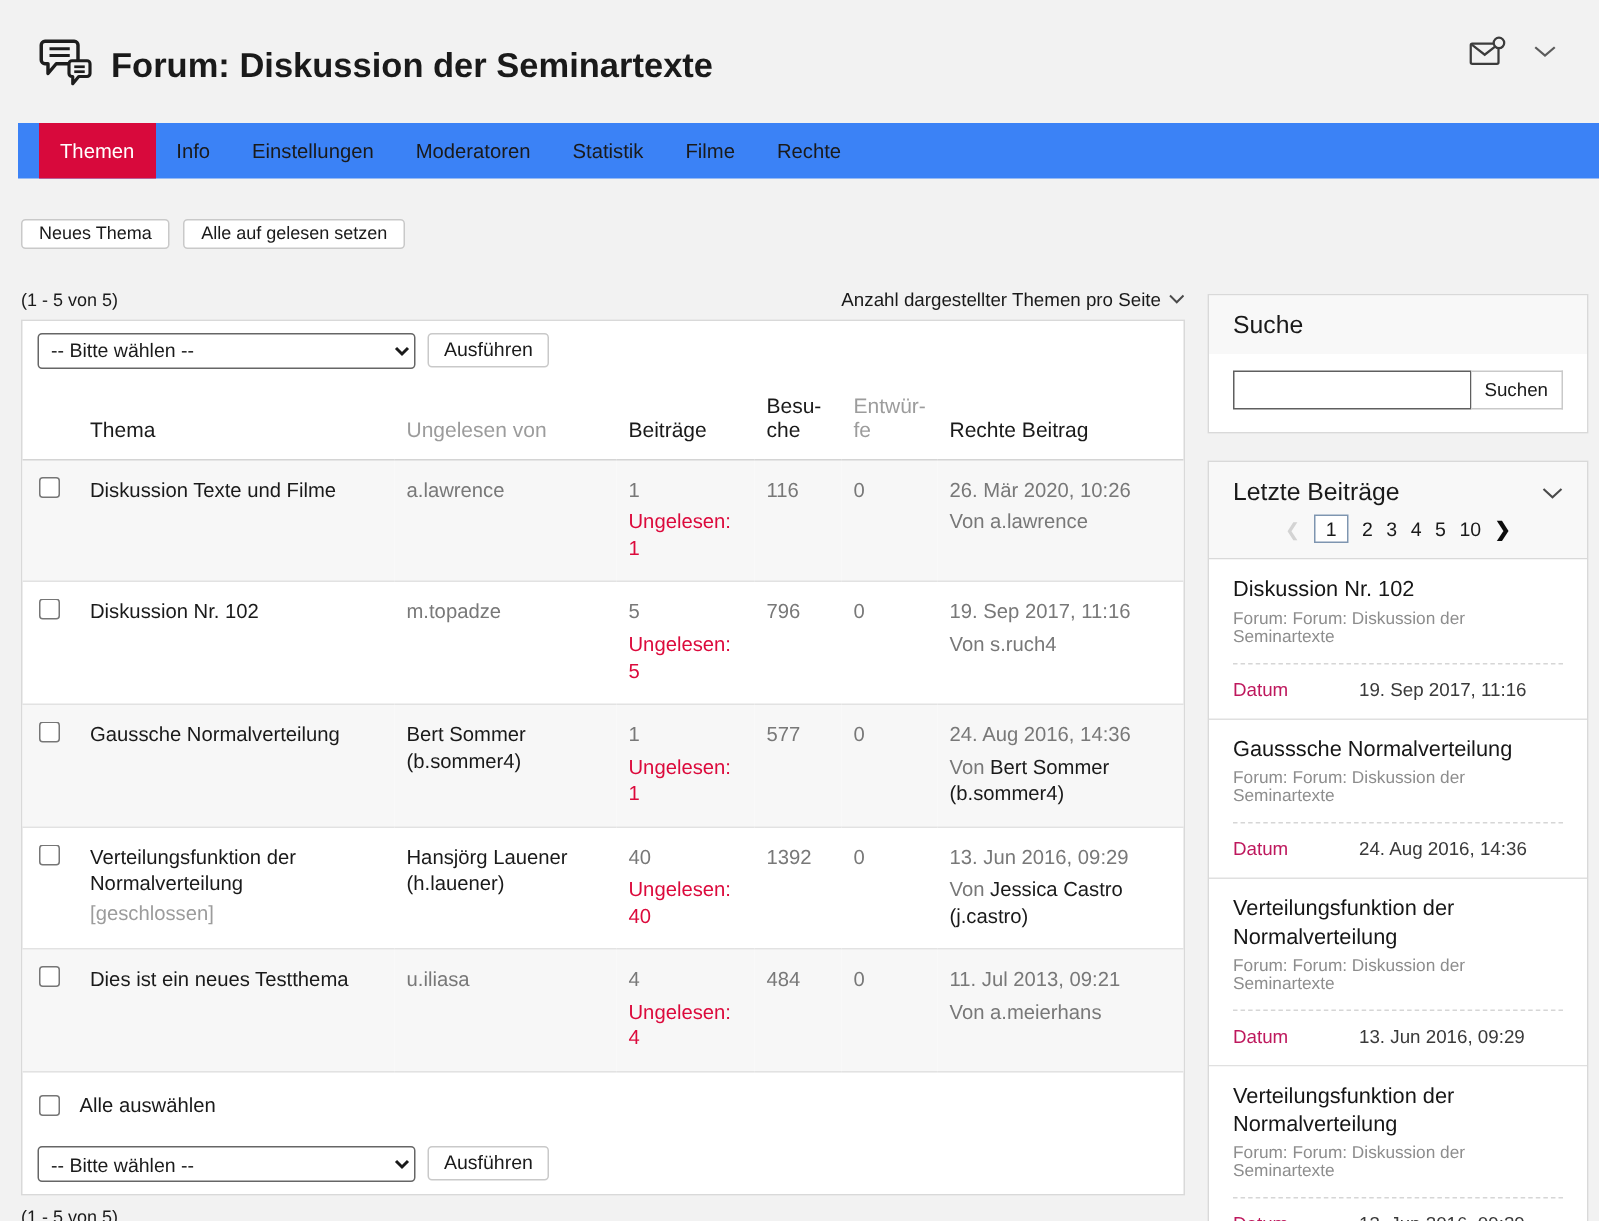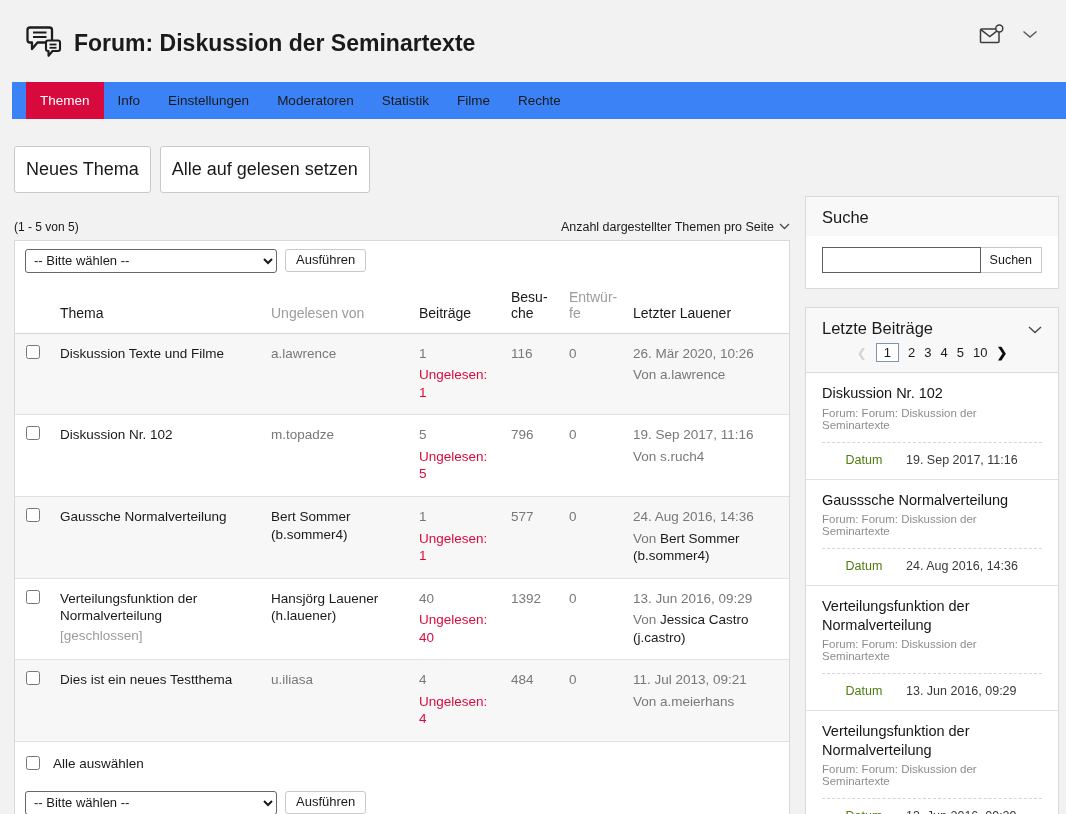--- a/index.html
+++ b/index.html
@@ -25,21 +25,21 @@
   .tab.active { background:#d8093c; color:#fff; }
 
   
   .content { display:flex; gap:15px; padding:27px 7px 0 14px; align-items:flex-start; }
   .main { width:776px; flex:0 0 auto; }
   .sidebar { width:254px; flex:0 0 auto; margin-top:50px; }
 
   
   .toolbar { display:flex; gap:9px; }
   .btn { background:#fff; border:1px solid #c9c9c9; border-radius:3px; color:#1a1a1a;
-         font-family:inherit; font-size:18px; padding:12px 11px; cursor:pointer; line-height:1.15; }
+         font-family:inherit; font-size:12px; padding:2px 11px; cursor:pointer; line-height:1.15; }
   .btn.small { padding:3px 10px; font-size:13px; }
 
   .range-row { display:flex; justify-content:space-between; align-items:flex-end; margin:27px 0 6px 0; }
   .range-info { font-size:12px; color:#1a1a1a; }
   .per-page { font-size:12.5px; display:flex; align-items:center; gap:5px; cursor:pointer; }
   .range-info.bottom { margin-top:7px; }
 
   
   .panel { background:#fff; border:1px solid #d9d9d9; }
   .panel-toolbar { padding:8px 10px; display:flex; align-items:flex-start; gap:8px; }
@@ -84,21 +84,21 @@
   .pg-num { color:#1a1a1a; cursor:pointer; }
   .pg-num.current { border:1px solid #7e95b0; background:#fff; padding:1px 7px; }
   .pg-next { color:#0d0d0d; font-size:13px; font-weight:700; cursor:pointer; }
 
   .entry { padding:11px 16px 12px 16px; border-bottom:1px solid #e0e0e0; background:#fff; }
   .entry:last-of-type { border-bottom:none; }
   .entry-title { display:block; font-size:14.5px; line-height:1.28; color:#161616; }
   .entry-forum { font-size:11.5px; color:#8d8d8d; margin-top:4px; }
   .entry-divider { border-top:1px dashed #d6d6d6; margin:11px 0 10px 0; }
   .entry-datum { display:flex; font-size:12.5px; }
-  .datum-label { color:#4d7c0f; width:84px; flex:0 0 auto;text-align:center; }
+  .datum-label { color:#be185d; width:84px; flex:0 0 auto; }
   .datum-value { color:#3a3a3a; }
 </style>
 </head>
 <body>
 
 <div class="page-header">
   <span class="forum-icon">
     <svg width="40" height="38" viewBox="0 0 40 38">
       <path d="M6 3.5 h19.5 a2.5 2.5 0 0 1 2.5 2.5 v10 a2.5 2.5 0 0 1 -2.5 2.5 H13.5 l-5.5 6.5 v-6.5 H6 a2.5 2.5 0 0 1 -2.5 -2.5 V6 a2.5 2.5 0 0 1 2.5 -2.5 z" fill="#f2f2f2" stroke="#1d1d1d" stroke-width="2.3" stroke-linejoin="round"></path>
       <line x1="9" y1="8.5" x2="22.5" y2="8.5" stroke="#1d1d1d" stroke-width="2"></line>
@@ -205,21 +205,21 @@
               <th>Thema</th>
 
               <th class="muted">Ungelesen von</th>
 
               <th>Beiträge</th>
 
               <th>Besu-che</th>
 
               <th class="muted">Entwür-fe</th>
 
-              <th>Letzter Lauener</th>
+              <th>Rechte Beitrag</th>
 
           </tr>
         </thead>
         <tbody>
 
             <tr>
               <td class="col-check">
                 <input type="checkbox" style="">
               </td>
               <td>

